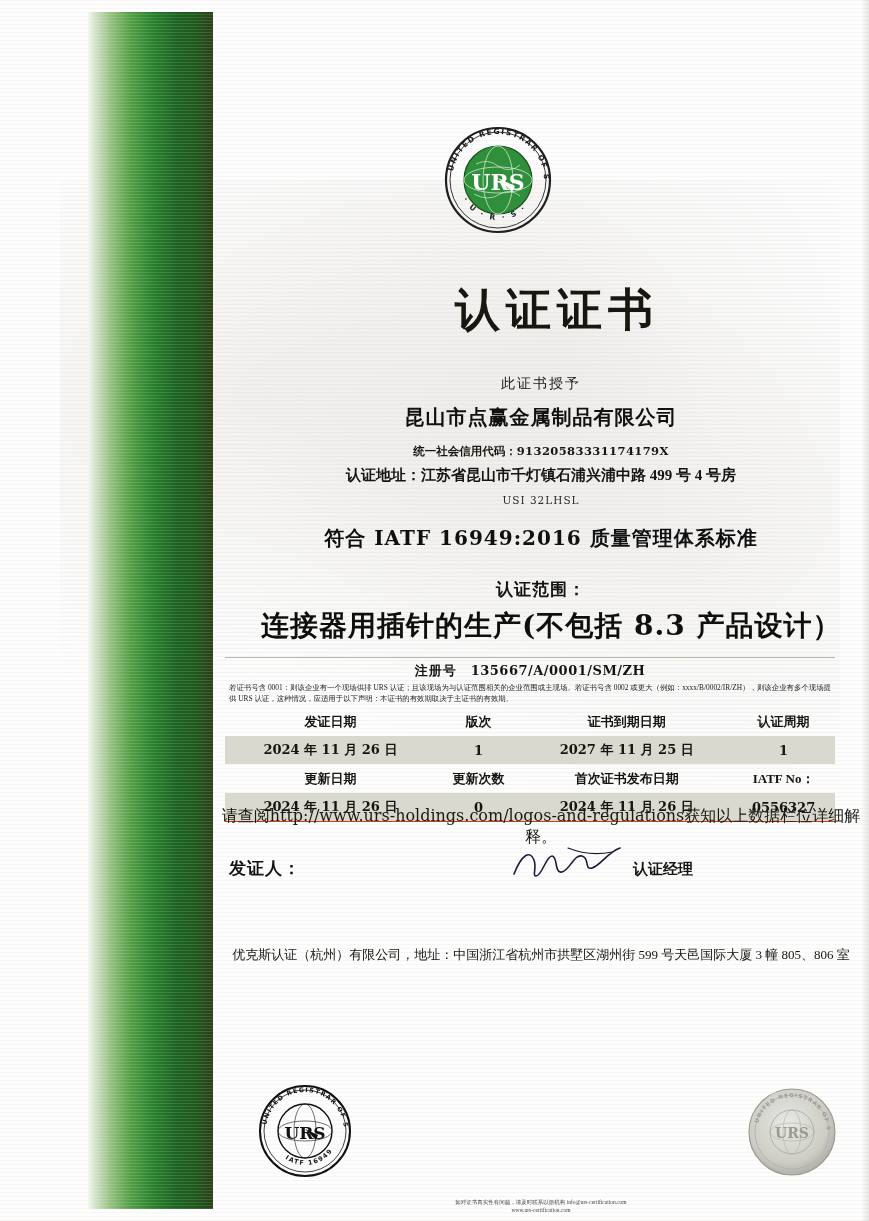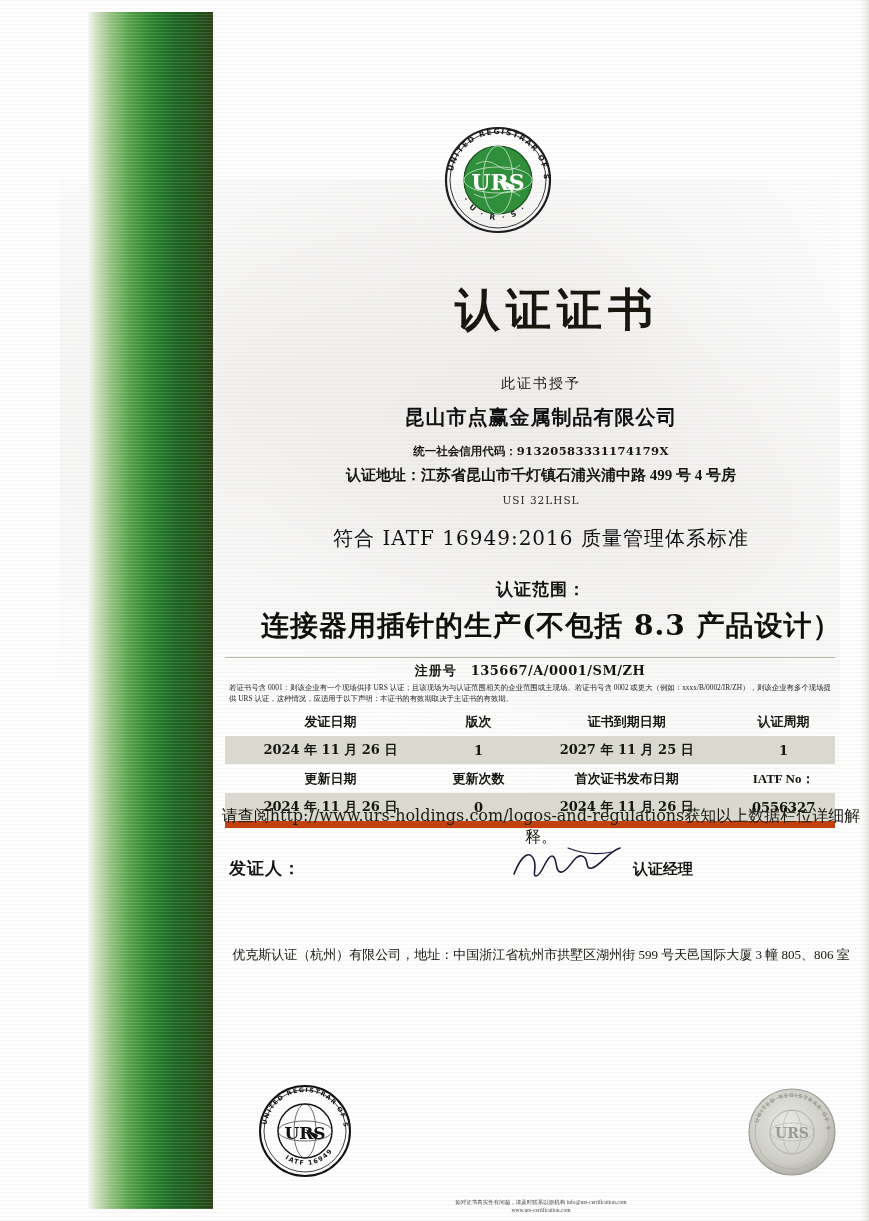--- a/index.html
+++ b/index.html
@@ -131,21 +131,21 @@
     letter-spacing: 1px;
     color: #2a2a22;
     font-family: "DejaVu Serif", serif;
   }
   .standard {
     position: absolute;
     left: 0; top: 525px;
     width: 656px;
     text-align: center;
     font-size: 20px;
-    font-weight: 400;
+    font-weight: 700;
     letter-spacing: 1px;
     color: #101010;
     font-family: "DejaVu Serif", serif;
   }
   .scope-label {
     position: absolute;
     left: 0; top: 578px;
     width: 656px;
     text-align: center;
     font-size: 17px;
@@ -164,21 +164,21 @@
     color: #0f0f0c;
     font-family: "DejaVu Serif", serif;
     padding-left: 48px;
   }
   
   .data-block {
     position: absolute;
     left: 12px; top: 657px;
     width: 610px;
     border-top: 1px solid #b9b9ae;
-    border-bottom: 7px solid #c2410c;
+    border-bottom: 1px solid #c2410c;
   }
   .reg-row {
     text-align: center;
     padding: 4px 0 2px 0;
     font-size: 13px;
     font-weight: 700;
     color: #15150f;
   }
   .reg-row .reg-label { letter-spacing: 1px; }
   .reg-row .reg-value {

